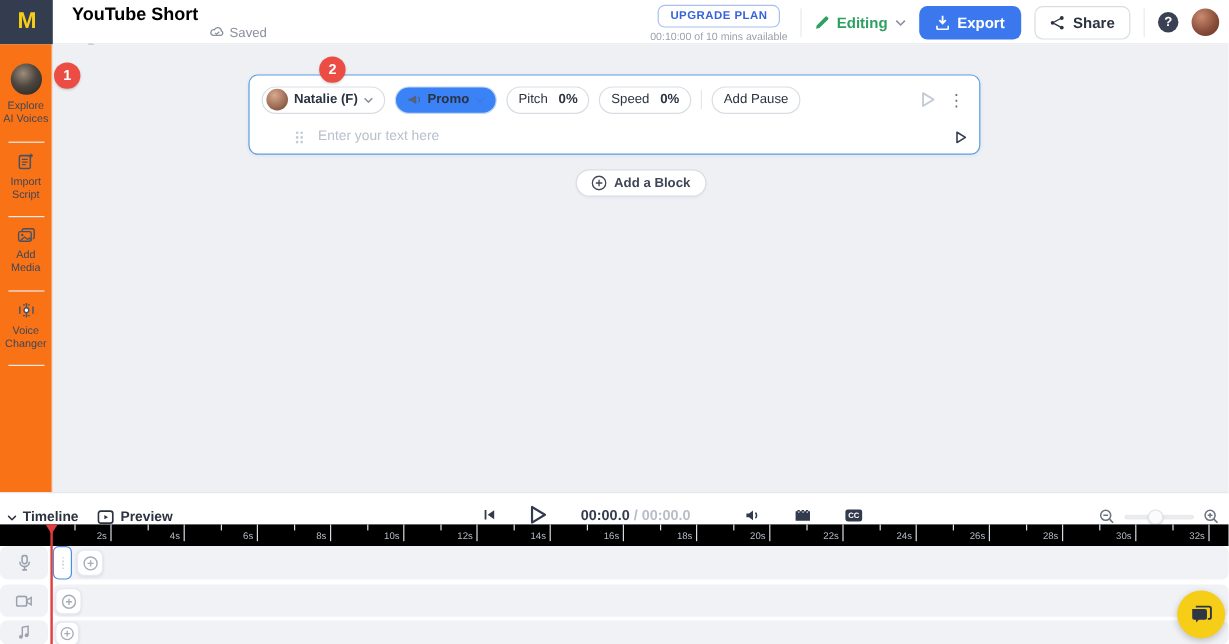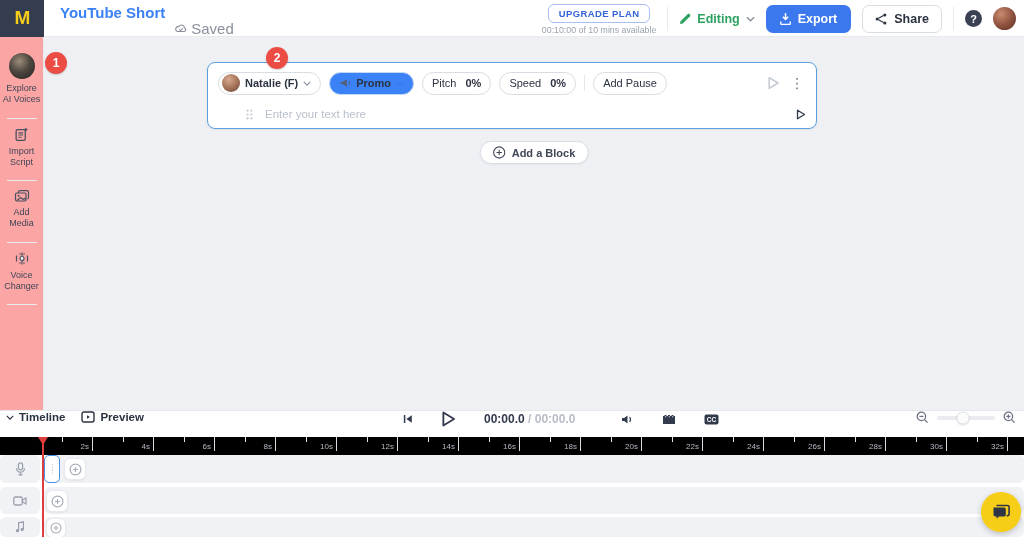--- a/index.html
+++ b/index.html
@@ -12,37 +12,37 @@
   *{box-sizing:border-box;margin:0;padding:0;font-family:"Liberation Sans",sans-serif;}
   html,body{background:#fff;}
   #app{position:relative;width:1024px;height:537px;background:#fff;overflow:hidden;}
 
   
   .topbar{position:absolute;left:0;top:0;width:1024px;height:37px;background:#fff;border-bottom:1px solid var(--line);display:flex;align-items:center;}
   .logo{width:44px;height:37px;background:var(--brand-dark);display:flex;align-items:center;justify-content:center;flex:0 0 auto;cursor:pointer;}
   .logo span{color:var(--brand-yellow);font-weight:800;font-size:19px;letter-spacing:-1px;}
   .title-wrap{margin-left:16px;display:flex;flex-direction:column;justify-content:center;gap:1px;}
   .title-row{display:flex;align-items:center;gap:10px;}
-  .doc-title{font-size:15px;font-weight:700;color:#3b82f6;}
-  .saved{display:flex;align-items:center;gap:4px;color:var(--muted);font-size:15px;margin-top:32px;}
+  .doc-title{font-size:15px;font-weight:700;color:#000000;}
+  .saved{display:flex;align-items:flex-start;gap:4px;color:var(--muted);font-size:11px;margin-top:32px;}
   .crumb{display:flex;align-items:center;gap:4px;color:var(--muted);font-size:10px;}
   .top-right{position:absolute;right:8px;top:0;height:37px;display:flex;align-items:center;gap:11px;}
   .upgrade-col{display:flex;flex-direction:column;align-items:center;gap:2px;padding-top:2px;}
   .upgrade-btn{border:1.5px solid #a8c0f0;color:#3563d9;background:#fff;border-radius:6px;font-size:9.5px;font-weight:700;letter-spacing:.4px;padding:3px 10px;cursor:pointer;}
   .mins{font-size:8.8px;color:#9aa1ad;}
   .vdiv{width:1px;height:24px;background:var(--line);}
   .editing{display:flex;align-items:center;gap:6px;cursor:pointer;}
   .editing .lbl{color:var(--green);font-size:12.5px;font-weight:600;}
   .btn-export{display:flex;align-items:center;gap:7px;background:var(--blue);color:#fff;border:none;border-radius:7px;padding:7px 14px;font-size:12.5px;font-weight:600;cursor:pointer;}
   .btn-share{display:flex;align-items:center;gap:7px;background:#fff;color:var(--ink);border:1px solid var(--pill-border);border-radius:7px;padding:6px 12px;font-size:12.5px;font-weight:600;cursor:pointer;}
   .help-dot{width:17px;height:17px;border-radius:50%;background:#3a4152;color:#fff;font-size:11px;font-weight:700;display:flex;align-items:center;justify-content:center;cursor:pointer;}
   .avatar-top{width:23px;height:23px;border-radius:50%;background:radial-gradient(circle at 35% 30%,#c98b6f 0%,#8c4f3c 55%,#5d3126 100%);cursor:pointer;}
 
   
-  .sidebar{position:absolute;left:0;top:37px;width:44px;height:373px;background:#fca5a5;border-right:1px solid var(--line);display:flex;flex-direction:column;align-items:center;padding-top:12px;}
+  .sidebar{position:absolute;left:0;top:37px;width:44px;height:373px;background:#f97316;border-right:1px solid var(--line);display:flex;flex-direction:column;align-items:center;padding-top:12px;}
   .side-item{display:flex;flex-direction:column;align-items:center;gap:4px;padding:4px 1px 8px;cursor:pointer;width:100%;}
   .side-item .lbl{font-size:9px;color:var(--ink-soft);text-align:center;line-height:1.25;}
   .side-div{width:30px;height:1px;background:#e9ebef;margin:4px 0;}
   .side-avatar{width:26px;height:26px;border-radius:50%;background:radial-gradient(circle at 40% 32%,#9c8c7a 0%,#4e4740 45%,#23211f 100%);}
   .side-ic{color:#4a5160;}
   .badge{position:absolute;border-radius:50%;background:var(--red);color:#fff;font-size:12px;font-weight:700;display:flex;align-items:center;justify-content:center;width:22px;height:22px;box-shadow:0 1px 2px rgba(0,0,0,.18);z-index:6;}
   .badge-1{left:45px;top:52px;}
   .badge-2{left:265px;top:46px;}
 
   
@@ -56,21 +56,21 @@
   .pill.style{background:#3b82f6;border-color:#c4d8f4;font-weight:700;}
   .toolbar-div{width:1px;height:16px;background:#e4e7ec;}
   .spacer{flex:1;}
   .kebab{color:#6b7280;font-size:14px;line-height:1;cursor:pointer;padding:0 2px;}
   .block-textrow{position:absolute;left:10px;right:10px;top:41px;height:20px;display:flex;align-items:center;}
   .handle{margin-left:28px;color:#c3c9d2;cursor:grab;}
   .placeholder{margin-left:12px;font-size:11.5px;color:var(--faint);flex:1;cursor:text;}
   .addblock{position:absolute;left:50%;top:104px;transform:translateX(-50%);display:flex;align-items:center;gap:6px;background:#fff;border:1px solid var(--pill-border);border-radius:12px;padding:4px 12px;font-size:11px;font-weight:600;color:var(--ink-soft);cursor:pointer;box-shadow:0 1px 2px rgba(40,60,90,.05);}
 
   
-  .tlbar{position:absolute;left:0;top:410px;width:1024px;height:27px;background:#fff;border-top:1px solid #e4e7ec;display:flex;align-items:flex-start;}
+  .tlbar{position:absolute;left:0;top:410px;width:1024px;height:27px;background:#fff;border-top:1px solid #e4e7ec;display:flex;align-items:flex-end;}
   .tl-left{display:flex;align-items:center;gap:16px;padding-left:6px;}
   .tl-toggle,.preview-btn{display:flex;align-items:center;gap:5px;font-size:11.5px;font-weight:600;color:var(--ink);cursor:pointer;}
   .transport{position:absolute;left:403px;display:flex;align-items:center;gap:28px;}
   .time{font-size:12px;font-weight:700;color:#323a4d;}
   .time .sep,.time .total{color:#b7bdc7;font-weight:600;}
   .tl-zoom{position:absolute;right:8px;display:flex;align-items:center;gap:8px;}
   .zoom-slider{position:relative;width:58px;height:4px;background:#e9ebef;border-radius:2px;cursor:pointer;}
   .zoom-knob{position:absolute;left:45%;top:50%;transform:translate(-50%,-50%);width:13px;height:13px;border-radius:50%;background:#fbfbfc;border:1px solid #e0e3e8;box-shadow:0 1px 2px rgba(0,0,0,.12);}
   .icon-btn{cursor:pointer;display:flex;align-items:center;}
 

